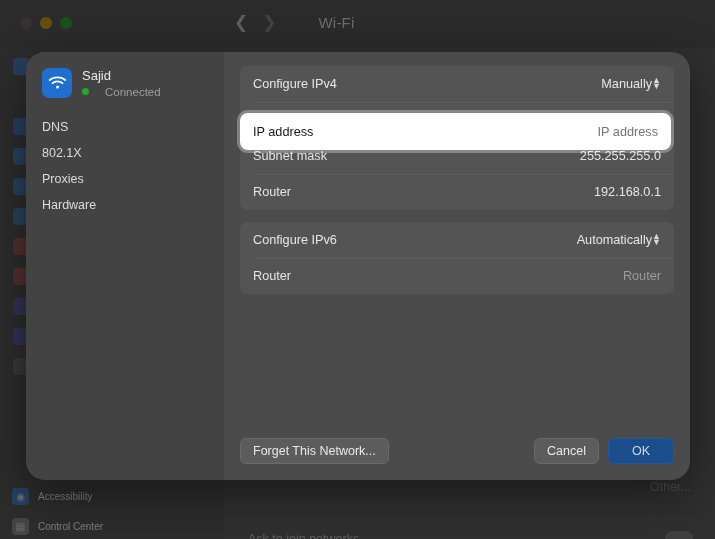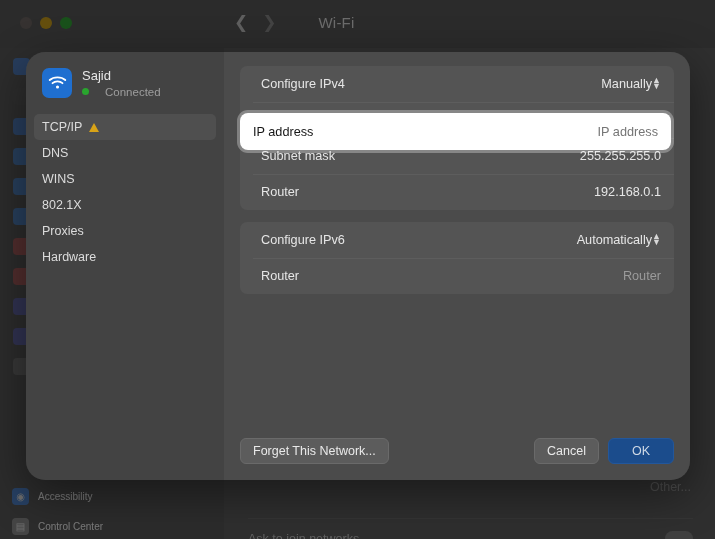--- a/index.html
+++ b/index.html
@@ -252,21 +252,20 @@
   .row + .row::before {
     content: "";
     position: absolute;
     left: 13px; right: 0; top: 0;
     height: 1px;
     background: #5d5d5d;
   }
   .row-label {
     font-size: 12.7px;
     color: #e6e6e6;
-    margin-left: 8px;
   }
   .row-value {
     font-size: 12.7px;
     color: #e6e6e6;
   }
   .row-value.muted { color: #9b9b9b; }
 
   .popup {
     display: flex;
     align-items: center;
@@ -400,29 +399,22 @@
         <div>
           <div class="net-name">Sajid</div>
           <div class="net-status">
             <span class="dot-green"></span>
             <span class="net-status-t">Connected</span>
           </div>
         </div>
       </div>
 
       <div class="sb-list">
-        <div class="sb-row sel">
-          <span>TCP/IP</span>
-          <span class="warn-tri"></span>
-        </div>
         <div class="sb-row">
           <span>DNS</span>
-        </div>
-        <div class="sb-row">
-          <span>WINS</span>
         </div>
         <div class="sb-row">
           <span>802.1X</span>
         </div>
         <div class="sb-row">
           <span>Proxies</span>
         </div>
         <div class="sb-row">
           <span>Hardware</span>
         </div>

